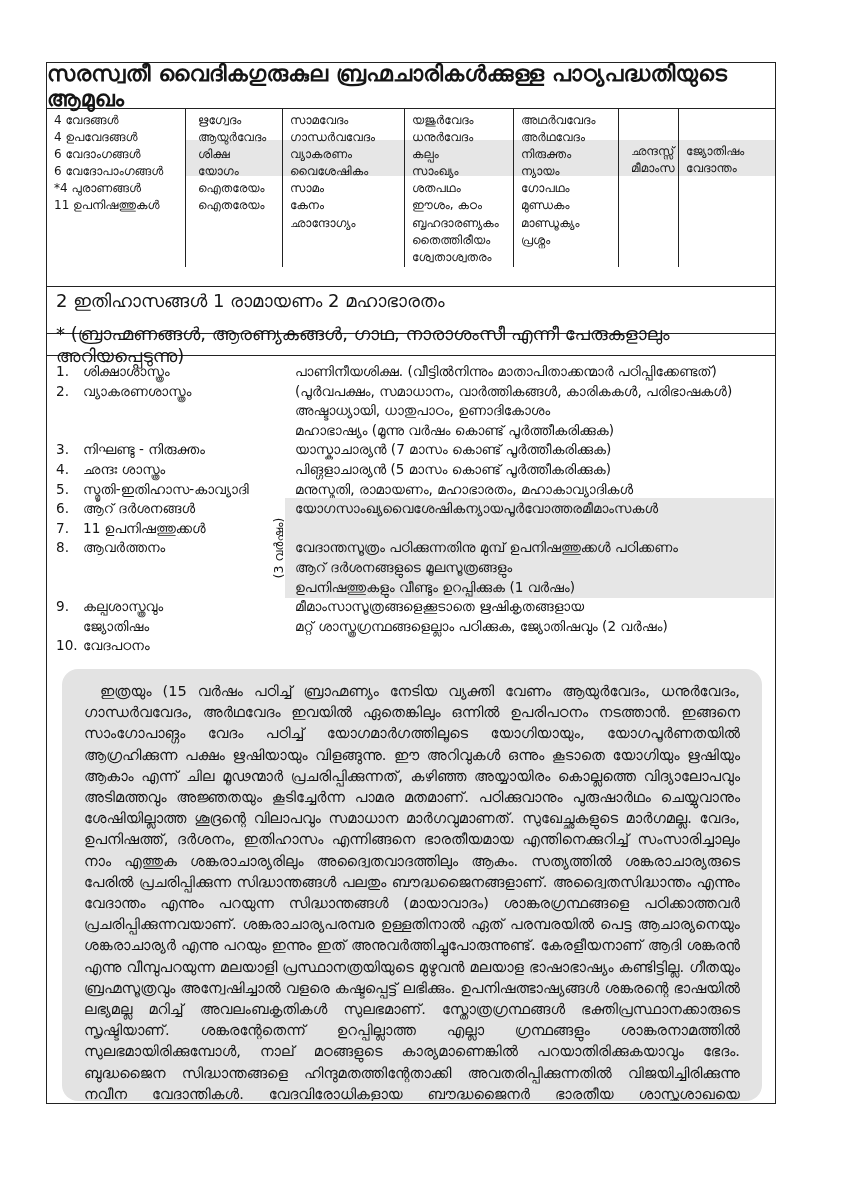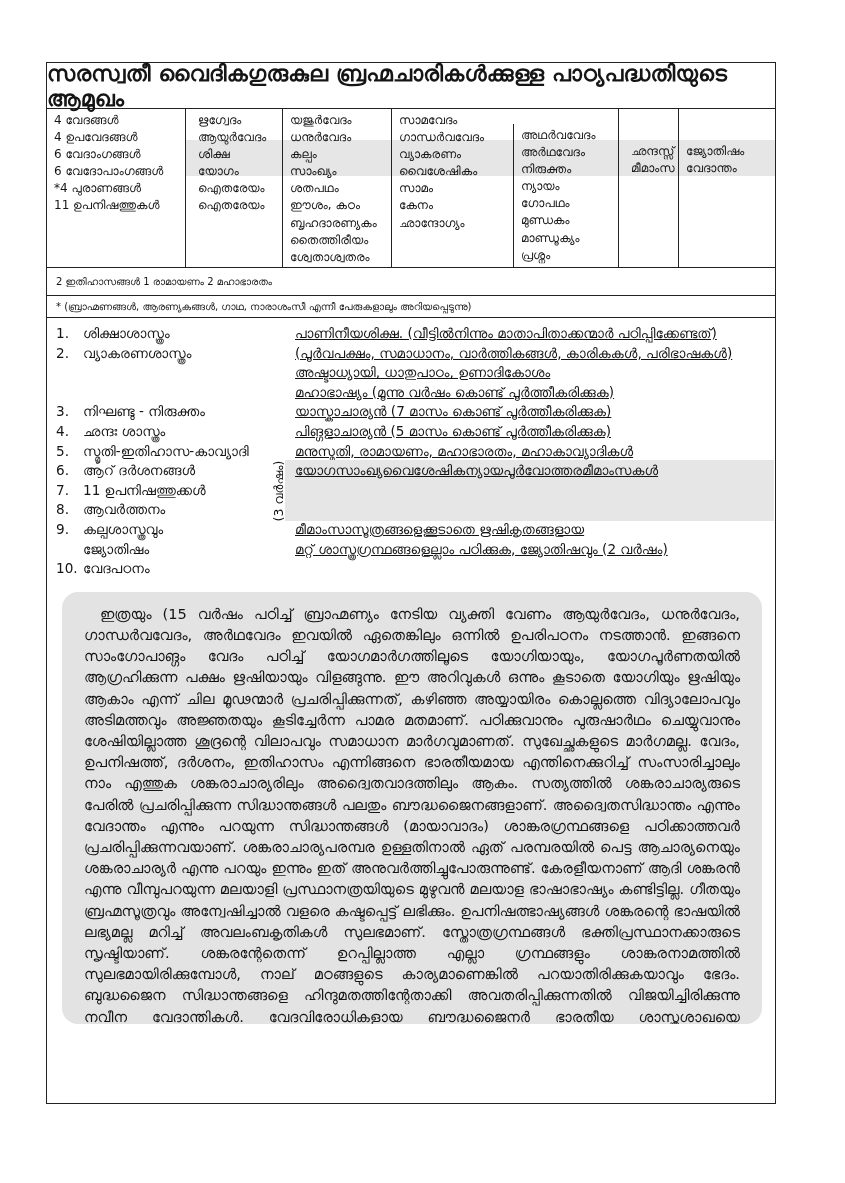--- a/index.html
+++ b/index.html
@@ -27,37 +27,37 @@
   .tcol{
     position:relative;z-index:1;box-sizing:border-box;
     padding:3px 5px 0 7px;font-size:12px;line-height:17.1px;
     overflow:hidden;
   }
   .tcol + .tcol{border-left:1px solid #222;}
   .c1{width:138px;}
   .c2{width:97px;padding-left:12px;}
   .c3{width:109px;}
   .c4{width:122px;}
-  .c5{width:105px;margin-top:15px;}
+  .c5{width:105px;}
   .c6{width:60px;padding-top:34px;padding-left:12px;}
   .c7{flex:1;padding-top:34px;}
   .tline{white-space:nowrap;}
   
   .wide-row{
     border-top:1.6px solid #222;display:flex;align-items:center;
-    padding-left:9px;font-size:10px;box-sizing:border-box;
+    padding-left:9px;font-size:18px;box-sizing:border-box;margin-top:19px;
   }
   .row-itihasa{height:28px;}
   .row-note{height:23px;border-bottom:1.6px solid #222;}
   
   .list{padding-top:6px;font-size:13.6px;line-height:19.6px;}
   .item{display:flex;}
   .item .num{width:27px;padding-left:9px;box-sizing:content-box;flex:none;}
   .item .lbl{width:202px;flex:none;}
-  .item .cnt{flex:1;padding-left:10px;box-sizing:border-box;text-decoration:underline;}
+  .item .cnt{flex:1;padding-left:10px;box-sizing:border-box;}
   .gray-zone{position:relative;}
   .gray-zone .zone-band{
     position:absolute;left:238px;right:1px;top:-1px;bottom:-1px;
     background:#e6e6e6;z-index:0;
   }
   .gray-zone .item{position:relative;z-index:1;}
   .rot-label{
     position:absolute;z-index:1;left:186px;top:50%;width:92px;
     transform:translateY(-50%) rotate(-90deg);
     text-align:center;font-size:12.6px;white-space:nowrap;
@@ -90,44 +90,44 @@
       <div class="tline">11 ഉപനിഷത്തുകൾ</div>
     </div>
 
     <div class="tcol c2">
       <div class="tline">ഋഗ്വേദം</div>
       <div class="tline">ആയുർവേദം</div>
       <div class="tline">ശിക്ഷ</div>
       <div class="tline">യോഗം</div>
       <div class="tline">ഐതരേയം</div>
       <div class="tline">ഐതരേയം</div>
+    </div>
+
+    <div class="tcol c4">
+      <div class="tline">സാമവേദം</div>
+      <div class="tline">ഗാന്ധർവവേദം</div>
+      <div class="tline">വ്യാകരണം</div>
+      <div class="tline">വൈശേഷികം</div>
+      <div class="tline">സാമം</div>
+      <div class="tline">കേനം</div>
+      <div class="tline">ഛാന്ദോഗ്യം</div>
     </div>
 
     <div class="tcol c3">
       <div class="tline">യജുർവേദം</div>
       <div class="tline">ധനുർവേദം</div>
       <div class="tline">കല്പം</div>
       <div class="tline">സാംഖ്യം</div>
       <div class="tline">ശതപഥം</div>
       <div class="tline">ഈശം, കഠം</div>
       <div class="tline">ബൃഹദാരണ്യകം</div>
       <div class="tline">തൈത്തിരീയം</div>
       <div class="tline">ശ്വേതാശ്വതരം</div>
     </div>
 
-    <div class="tcol c4">
-      <div class="tline">സാമവേദം</div>
-      <div class="tline">ഗാന്ധർവവേദം</div>
-      <div class="tline">വ്യാകരണം</div>
-      <div class="tline">വൈശേഷികം</div>
-      <div class="tline">സാമം</div>
-      <div class="tline">കേനം</div>
-      <div class="tline">ഛാന്ദോഗ്യം</div>
-    </div>
-
     <div class="tcol c5">
       <div class="tline">അഥർവവേദം</div>
       <div class="tline">അർഥവേദം</div>
       <div class="tline">നിരുക്തം</div>
       <div class="tline">ന്യായം</div>
       <div class="tline">ഗോപഥം</div>
       <div class="tline">മുണ്ഡകം</div>
       <div class="tline">മാണ്ഡൂക്യം</div>
       <div class="tline">പ്രശ്നം</div>
     </div>
@@ -203,20 +203,25 @@
       </div>
 
       <div class="item">
         <div class="num">7.</div>
         <div class="lbl">11 ഉപനിഷത്തുക്കൾ</div>
       </div>
 
       <div class="item">
         <div class="num">8.</div>
         <div class="lbl">ആവർത്തനം</div>
+        <div class="cnt">
+          <div>വേദാന്തസൂത്രം പഠിക്കുന്നതിനു മുമ്പ് ഉപനിഷത്തുക്കൾ പഠിക്കണം</div>
+          <div>ആറ് ദർശനങ്ങളുടെ മൂലസൂത്രങ്ങളും</div>
+          <div>ഉപനിഷത്തുകളും വീണ്ടും ഉറപ്പിക്കുക (1 വർഷം)</div>
+        </div>
       </div>
     </div>
 
     <div class="item">
       <div class="num">9.</div>
       <div class="lbl">
         <div>കല്പശാസ്ത്രവും</div>
         <div>ജ്യോതിഷം</div>
       </div>
       <div class="cnt">

